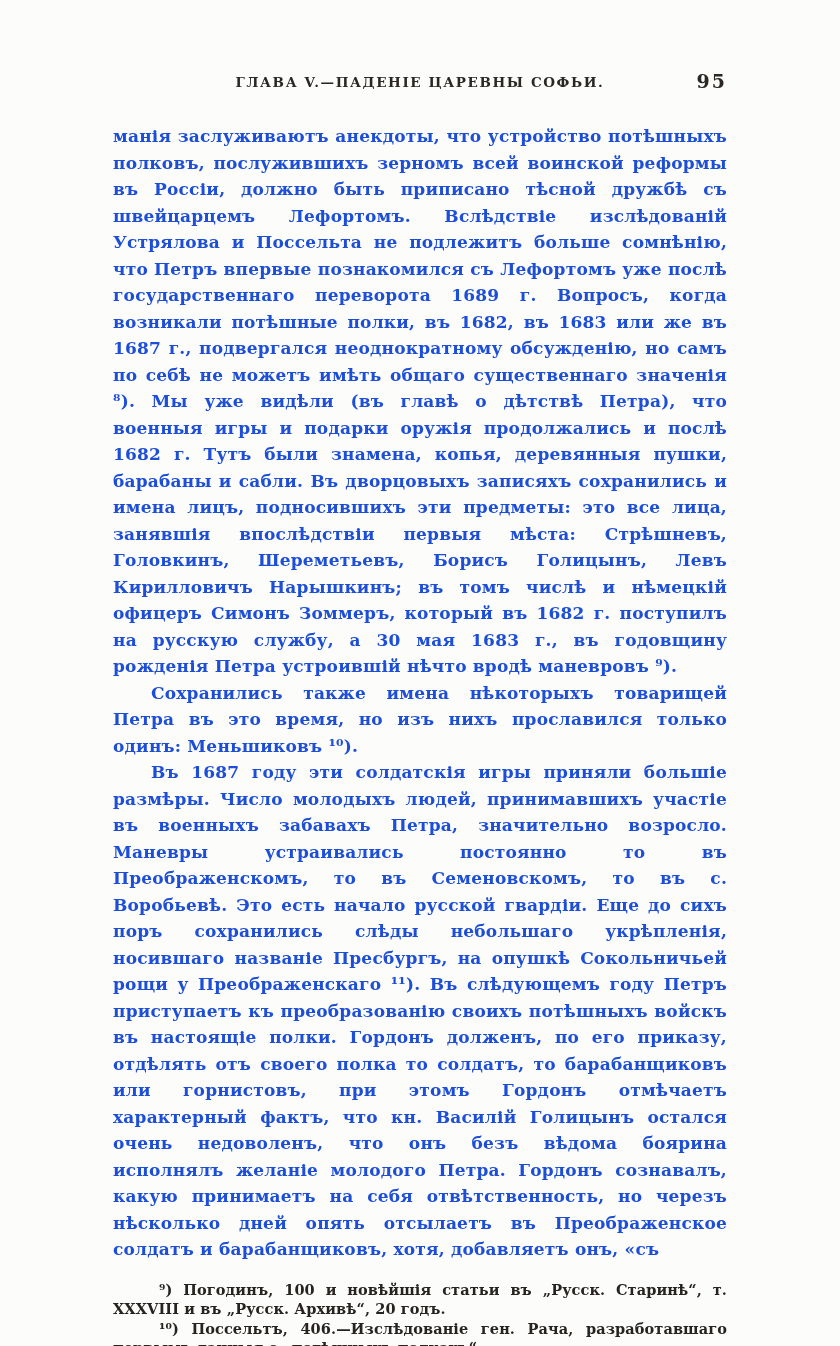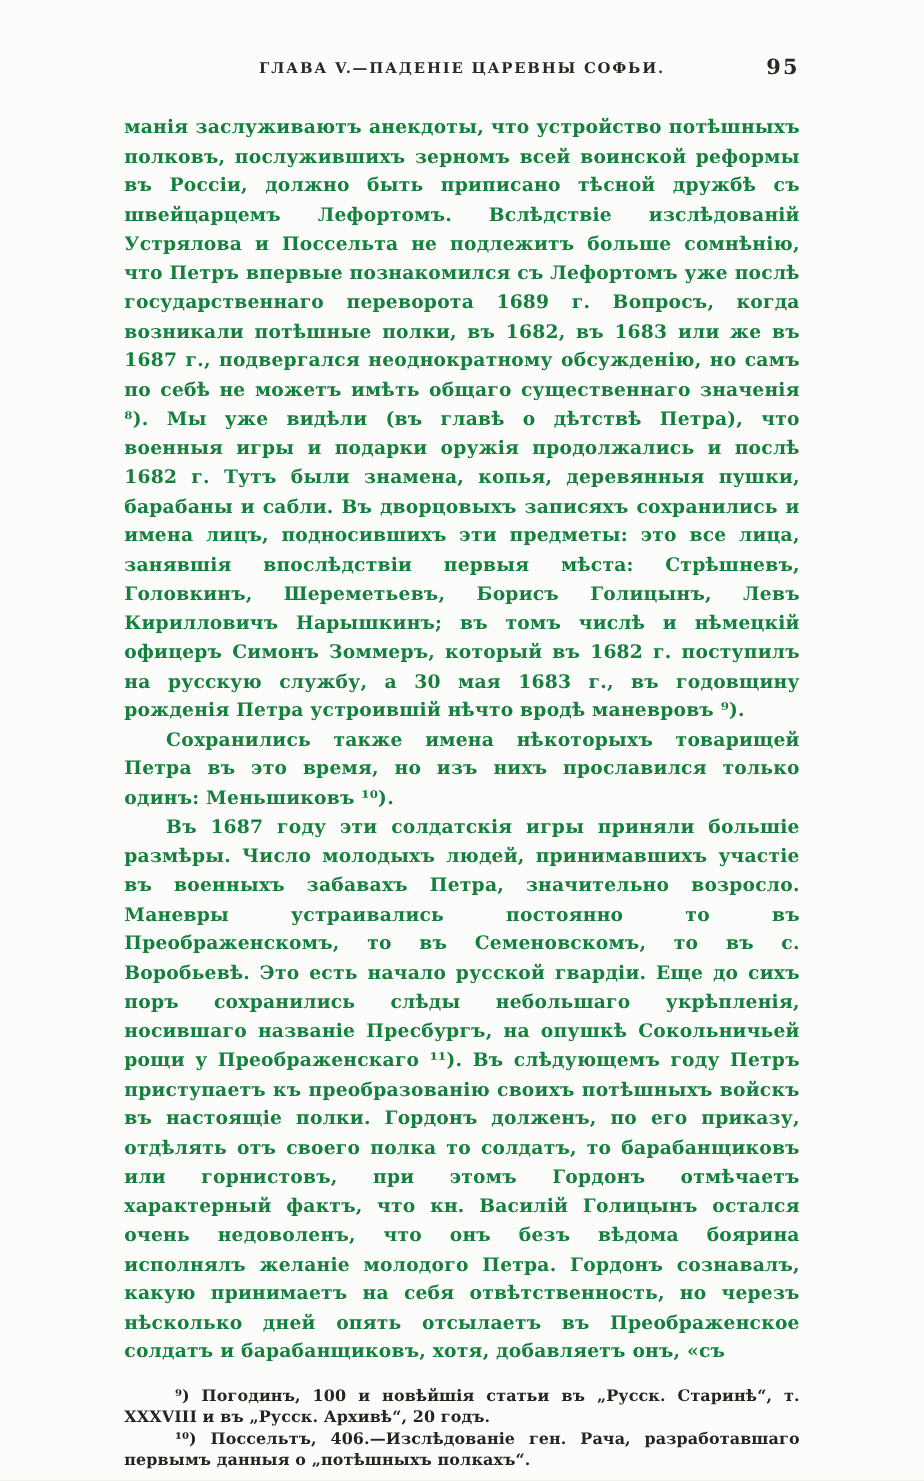--- a/index.html
+++ b/index.html
@@ -18,21 +18,21 @@
     box-sizing: border-box;
   }
   .text-block {
     position: absolute;
     left: 113px;
     top: 0;
     width: 614px;
   }
   .header {
     position: relative;
-    margin-top: 54px;
+    margin-top: 74px;
     height: 22px;
   }
   .running-title {
     text-align: center;
     font-size: 13.5px;
     font-weight: bold;
     letter-spacing: 1.6px;
     color: #2a2724;
     white-space: nowrap;
   }
@@ -44,21 +44,21 @@
     font-weight: bold;
     color: #2a2724;
     letter-spacing: 2px;
     text-align: center;
   }
   .body-text {
     margin-top: 27px;
     font-size: 17px;
     line-height: 26.5px;
     font-weight: bold;
-    color: #15803d;
+    color: #1d4ed8;
     text-align: justify;
     letter-spacing: 0.2px;
   }
   .para {
     margin: 0;
     padding: 0;
   }
   .para.indented {
     text-indent: 38px;
   }

